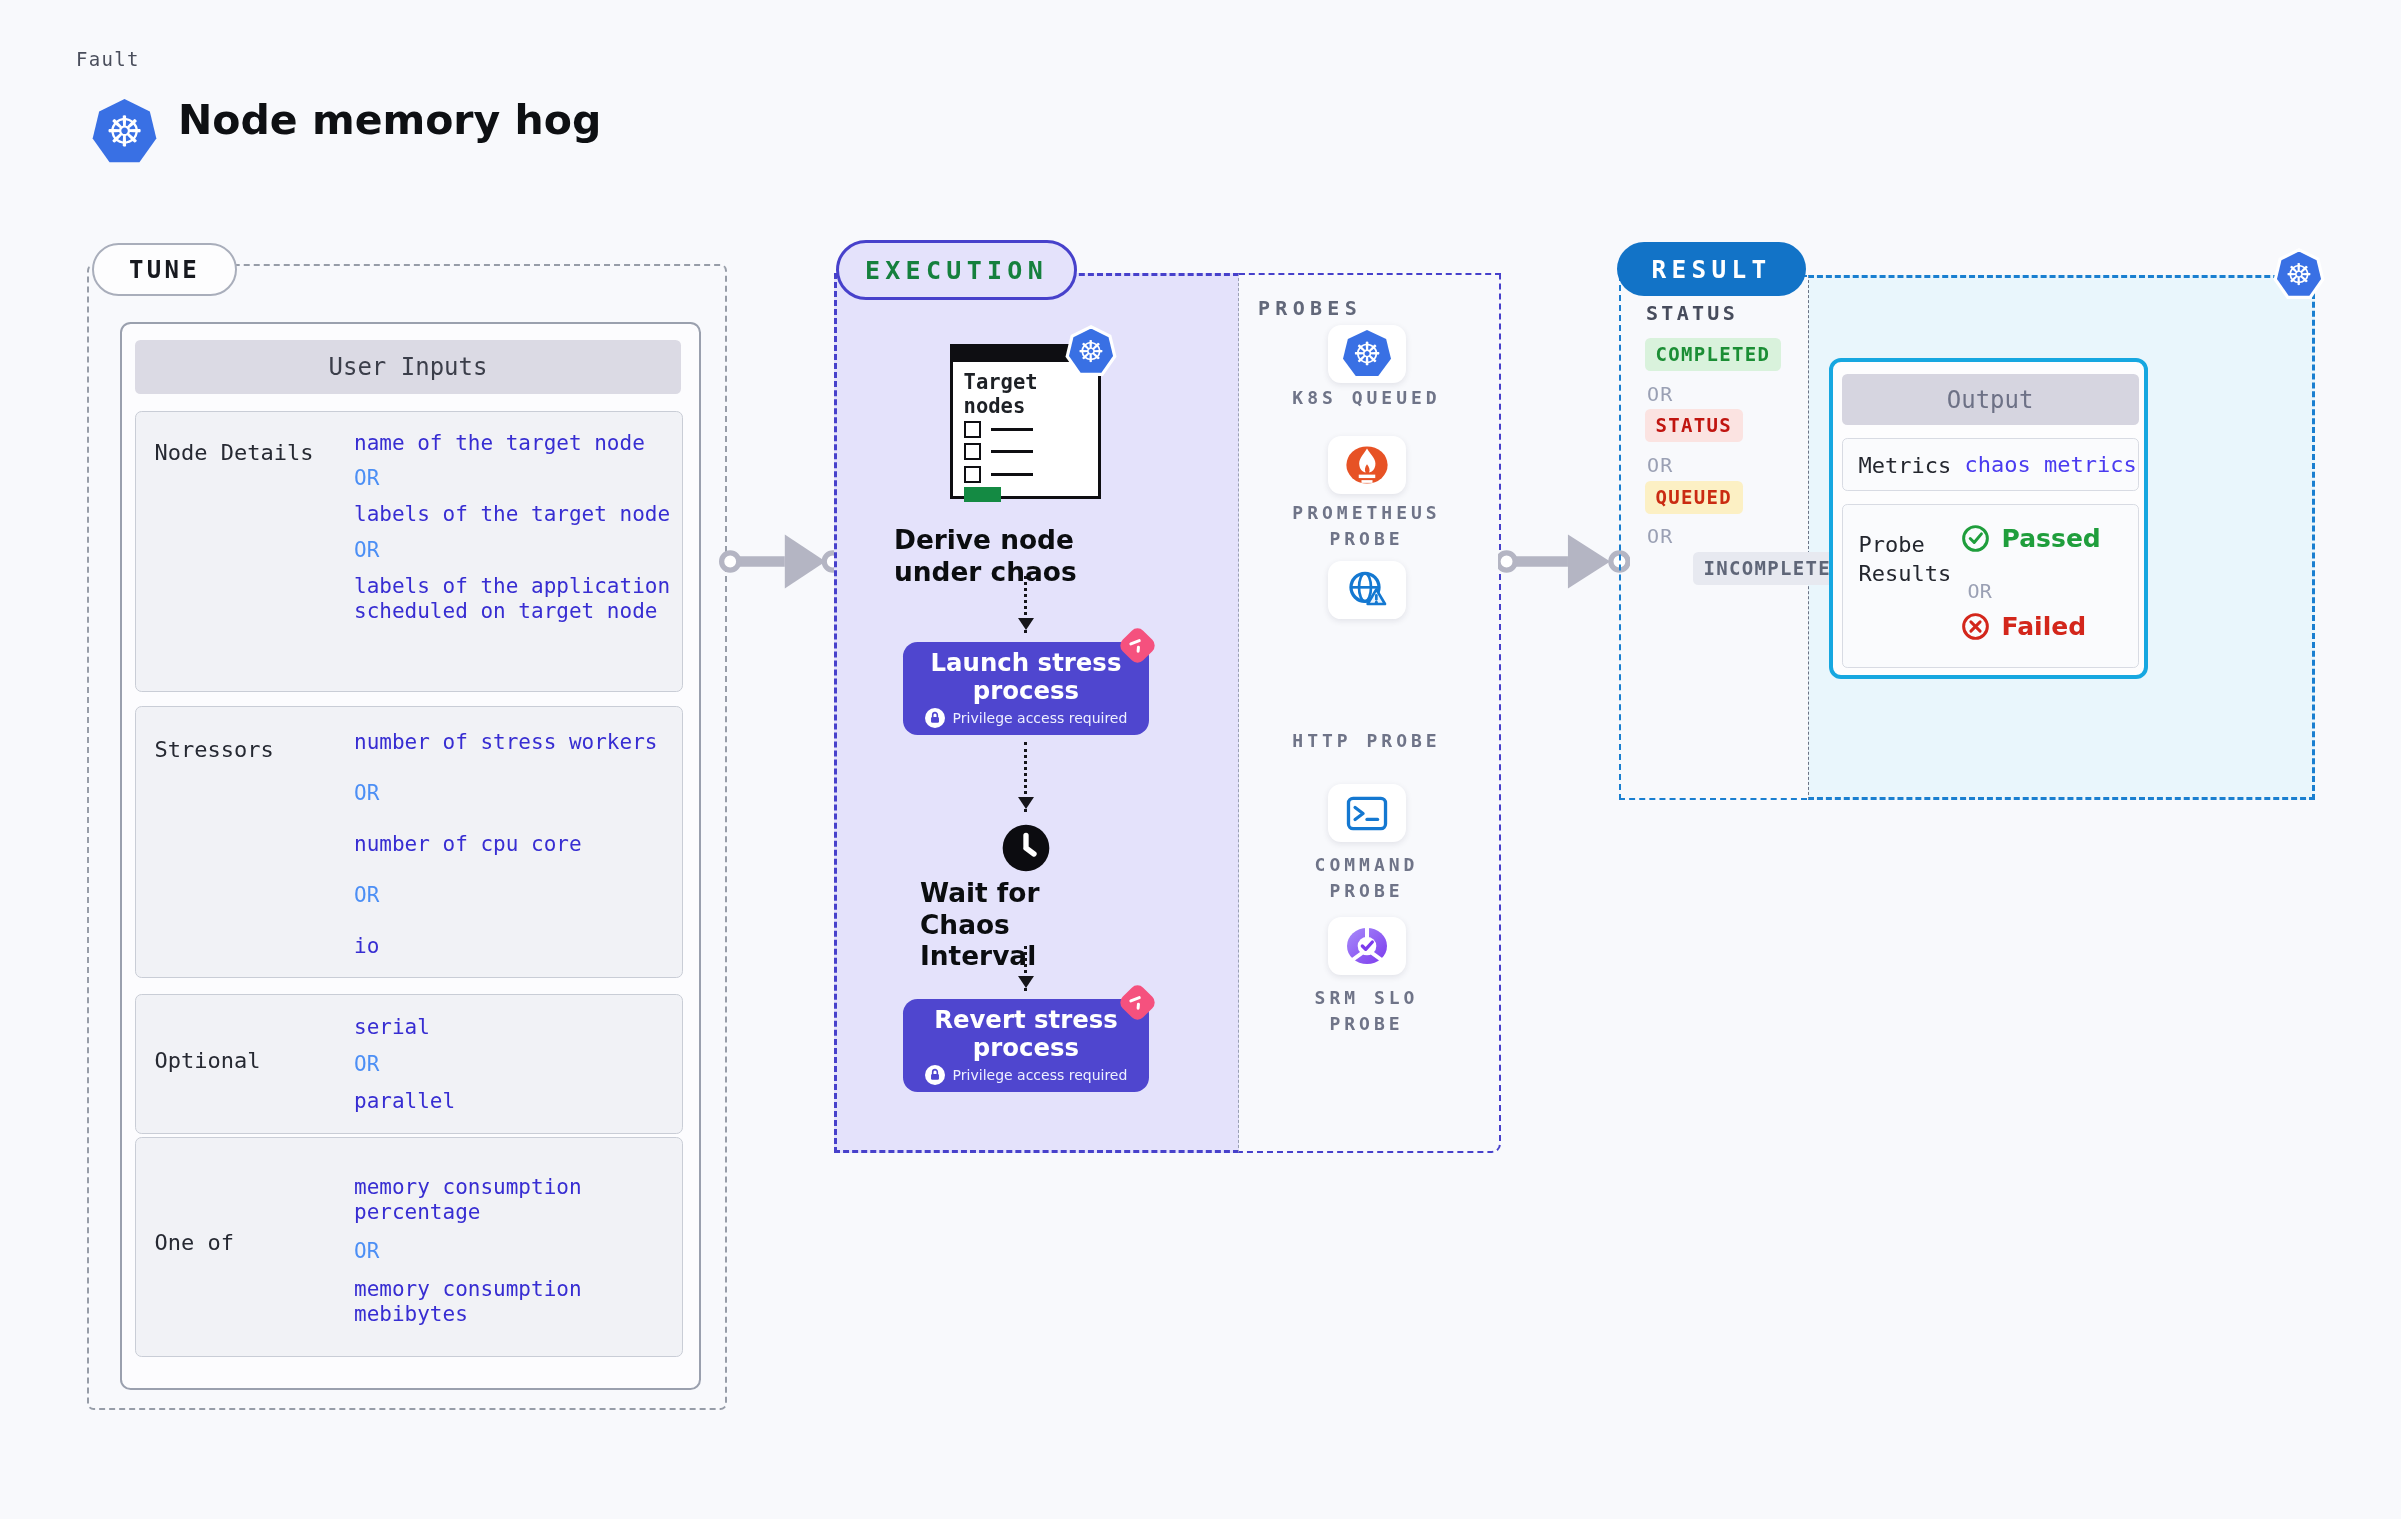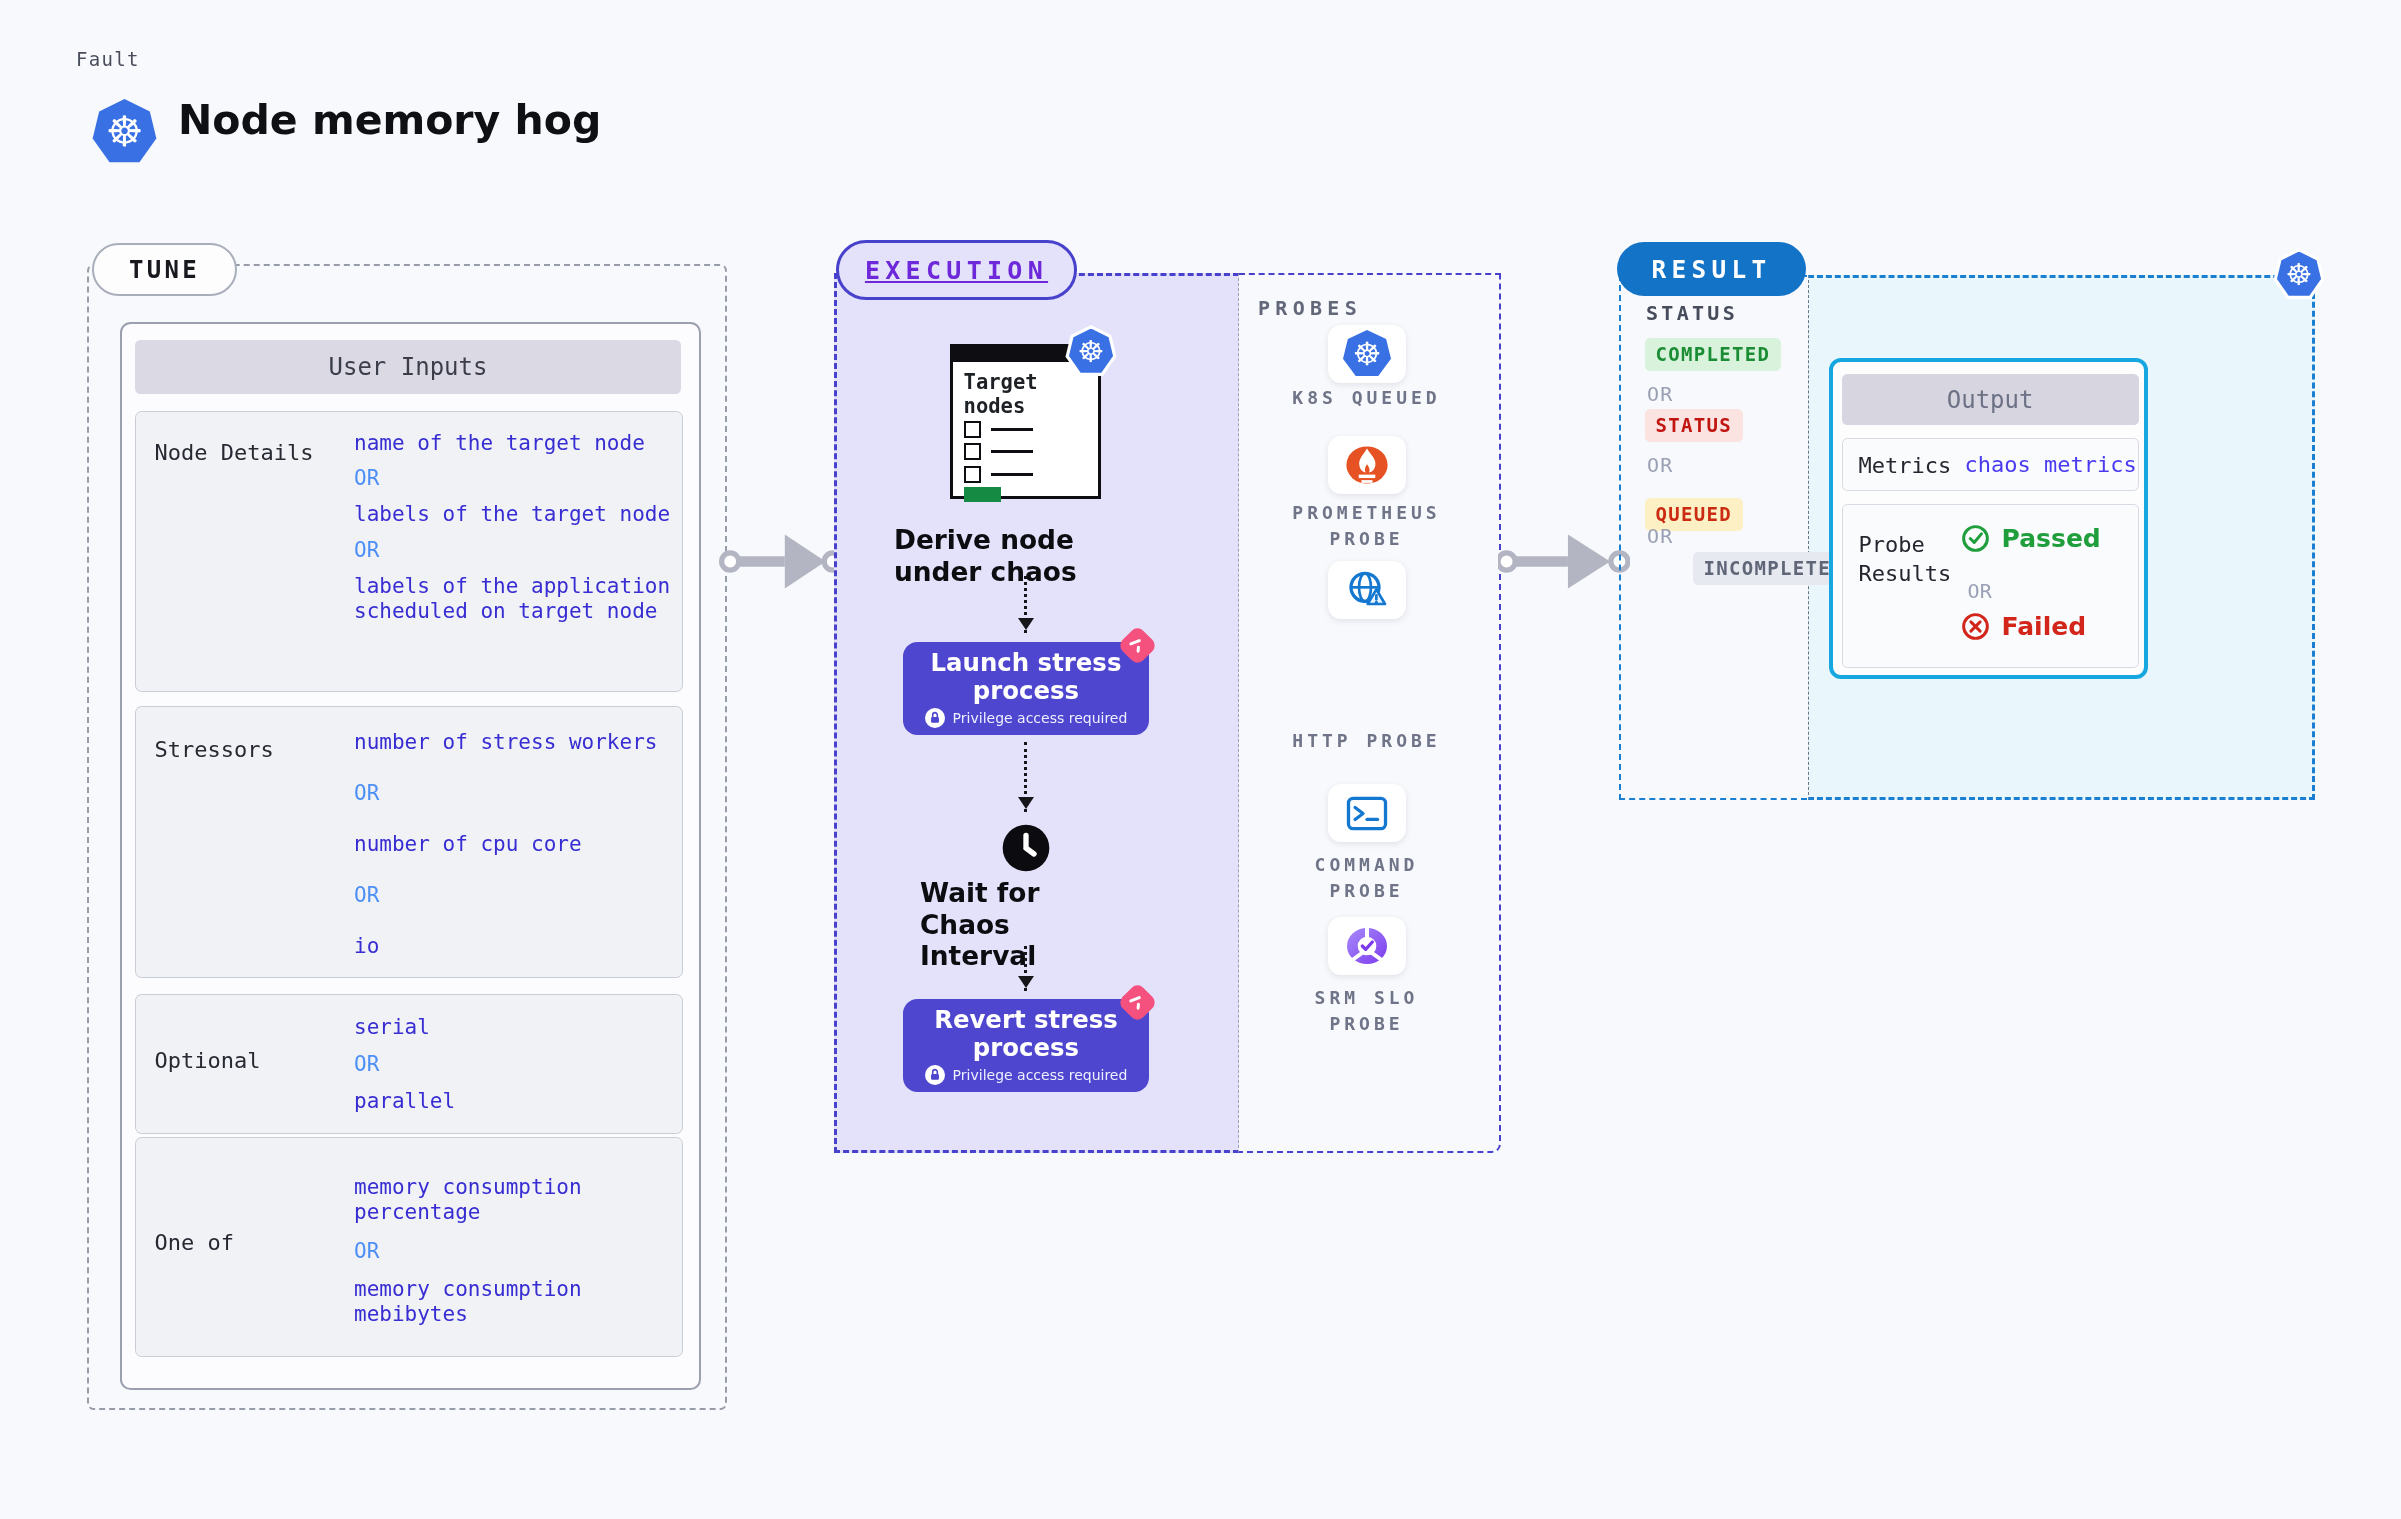--- a/index.html
+++ b/index.html
@@ -15,21 +15,21 @@
   
   .k8s{display:flex;align-items:center;justify-content:center;background:#3970e4;
        clip-path:polygon(50% 0%,89% 19%,99% 60%,73% 96%,27% 96%,1% 60%,11% 19%);}
   .k8s span{color:#fff;font-family:"DejaVu Sans",sans-serif;line-height:1;}
   .ring{display:flex;align-items:center;justify-content:center;background:#fff;
        clip-path:polygon(50% 0%,89% 19%,99% 60%,73% 96%,27% 96%,1% 60%,11% 19%);}
 
   
   .badge-pill{display:flex;align-items:center;justify-content:center;font-weight:700;z-index:6;}
   .tune-badge{left:92px;top:243px;width:141px;height:49px;background:#fdfdfe;border:2.6px solid #a9aebb;border-radius:29px;font-size:24px;color:#17191f;letter-spacing:3.3px;}
-  .exec-badge{left:836px;top:240px;width:235px;height:54px;background:#e4e2fb;border:3.3px solid #4741cb;border-radius:32px;font-size:25px;color:#6d28d9;letter-spacing:5.3px;text-decoration:underline;}
+  .exec-badge{left:836px;top:240px;width:235px;height:54px;background:#e4e2fb;border:3.3px solid #4741cb;border-radius:32px;font-size:25px;color:#15803d;letter-spacing:5.3px;}
   .result-badge{left:1617px;top:242px;width:189px;height:54px;background:#1273c7;border-radius:32px;font-size:24.4px;color:#ffffff;letter-spacing:5.3px;}
 
   
   .tune-box{left:87px;top:264px;width:636px;height:1142px;border:2px dashed #979da8;border-radius:6.6px;}
   .inputs-card{left:120px;top:322px;width:577px;height:1064px;background:#fcfcfe;border:2.6px solid #9aa0ae;border-radius:10.6px;}
   .inputs-header{left:135px;top:340px;width:546px;height:54px;background:#dbdae4;border-radius:5.3px;display:flex;align-items:center;justify-content:center;font-size:24px;color:#3b3e4a;}
   .ui-row{background:#f1f2f6;border:1.3px solid #c9cdd6;border-radius:6.6px;left:135px;width:546px;display:flex;}
   .row-label{width:218px;padding-left:18.5px;font-size:22px;color:#262932;box-sizing:border-box;}
   .row-values{flex:1;display:flex;flex-direction:column;gap:10.6px;padding-right:6.6px;}
   .val{font-size:21px;line-height:1.2;color:#372dd2;}
@@ -293,21 +293,21 @@
         <span style="font-size:30px;">☸</span>
       </div>
   </div>
 
   <div class="abs mono status-title">STATUS</div>
 
   <div class="abs mono status-badge b-completed" style="top:338px;">COMPLETED</div>
   <div class="abs mono st-or" style="top:382px;">OR</div>
   <div class="abs mono status-badge b-errored" style="top:409px;">STATUS</div>
   <div class="abs mono st-or" style="top:453px;">OR</div>
-  <div class="abs mono status-badge b-queued" style="top:498px;">QUEUED</div>
+  <div class="abs mono status-badge b-queued" style="top:481px;">QUEUED</div>
   <div class="abs mono st-or" style="top:524px;">OR</div>
   <div class="abs mono status-badge b-incompleted" style="top:552px;">INCOMPLETED</div>
 
   <div class="abs output-card">
     <div class="output-header mono">Output</div>
 
     <div class="o-row" style="top:76px;height:53px;">
       <div class="o-label mono" style="top:13.2px;">Metrics</div>
       <div class="o-value mono" style="top:13.2px;">chaos metrics</div>
     </div>

